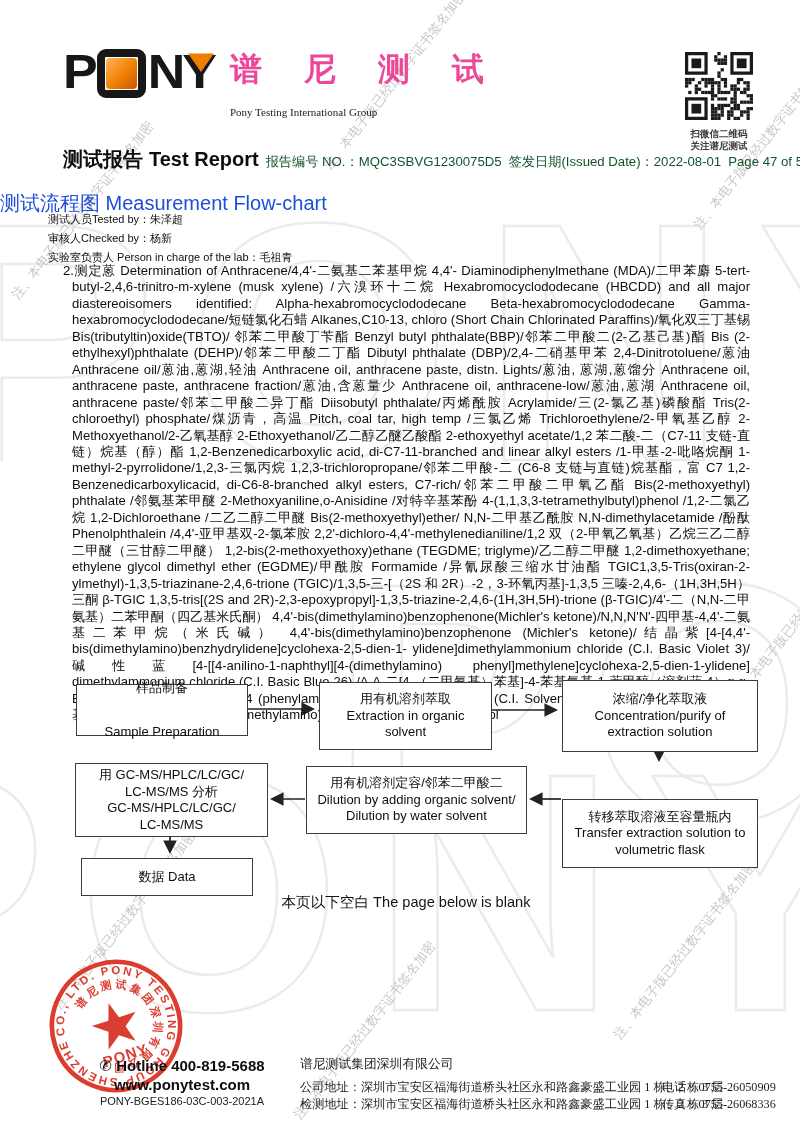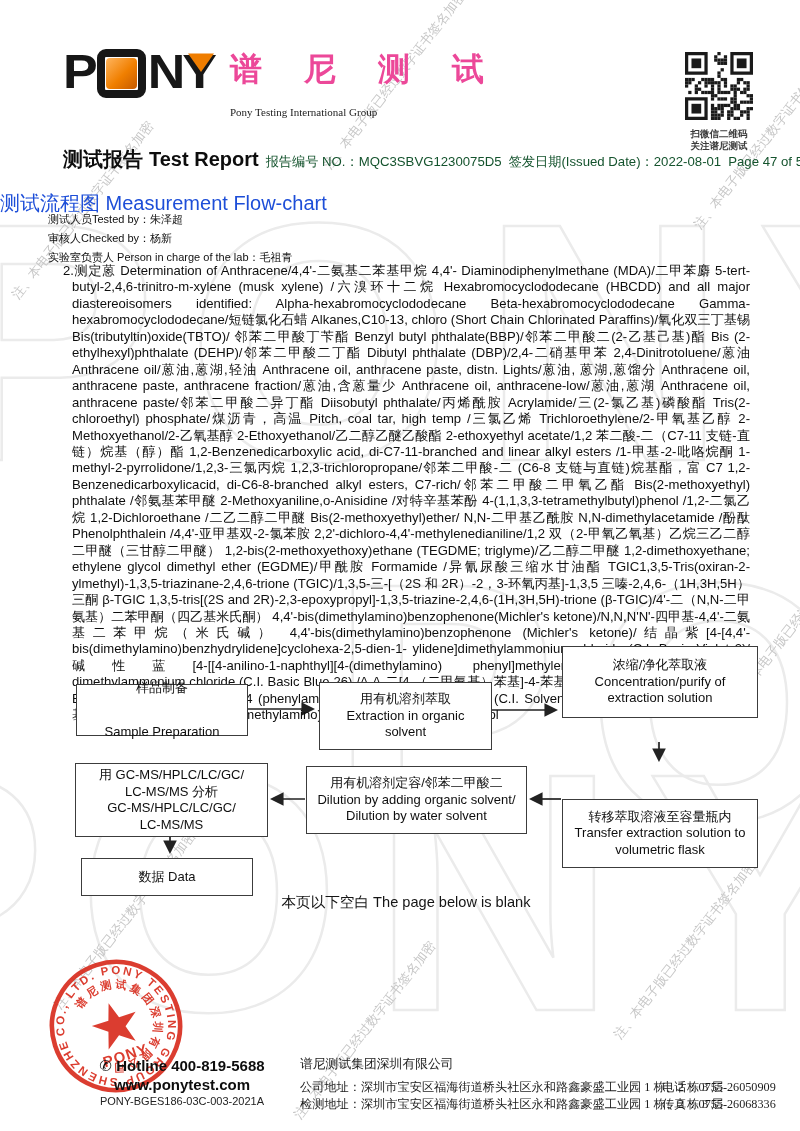--- a/index.html
+++ b/index.html
@@ -290,21 +290,21 @@
 
   <div class="fc-box" style="left:76px;top:684px;width:170px;height:50px;gap:28px;">
     <span>样品制备</span>
     <span>Sample Preparation</span>
   </div>
   <div class="fc-box" style="left:319px;top:682px;width:171px;height:66px;">
     <span>用有机溶剂萃取</span>
     <span>Extraction in organic</span>
     <span>solvent</span>
   </div>
-  <div class="fc-box" style="left:562px;top:646px;width:194px;height:70px;">
+  <div class="fc-box" style="left:562px;top:680px;width:194px;height:70px;">
     <span>浓缩/净化萃取液</span>
     <span>Concentration/purify of</span>
     <span>extraction solution</span>
   </div>
   <div class="fc-box" style="left:75px;top:763px;width:191px;height:72px;">
     <span>用 GC-MS/HPLC/LC/GC/</span>
     <span>LC-MS/MS 分析</span>
     <span>GC-MS/HPLC/LC/GC/</span>
     <span>LC-MS/MS</span>
   </div>

